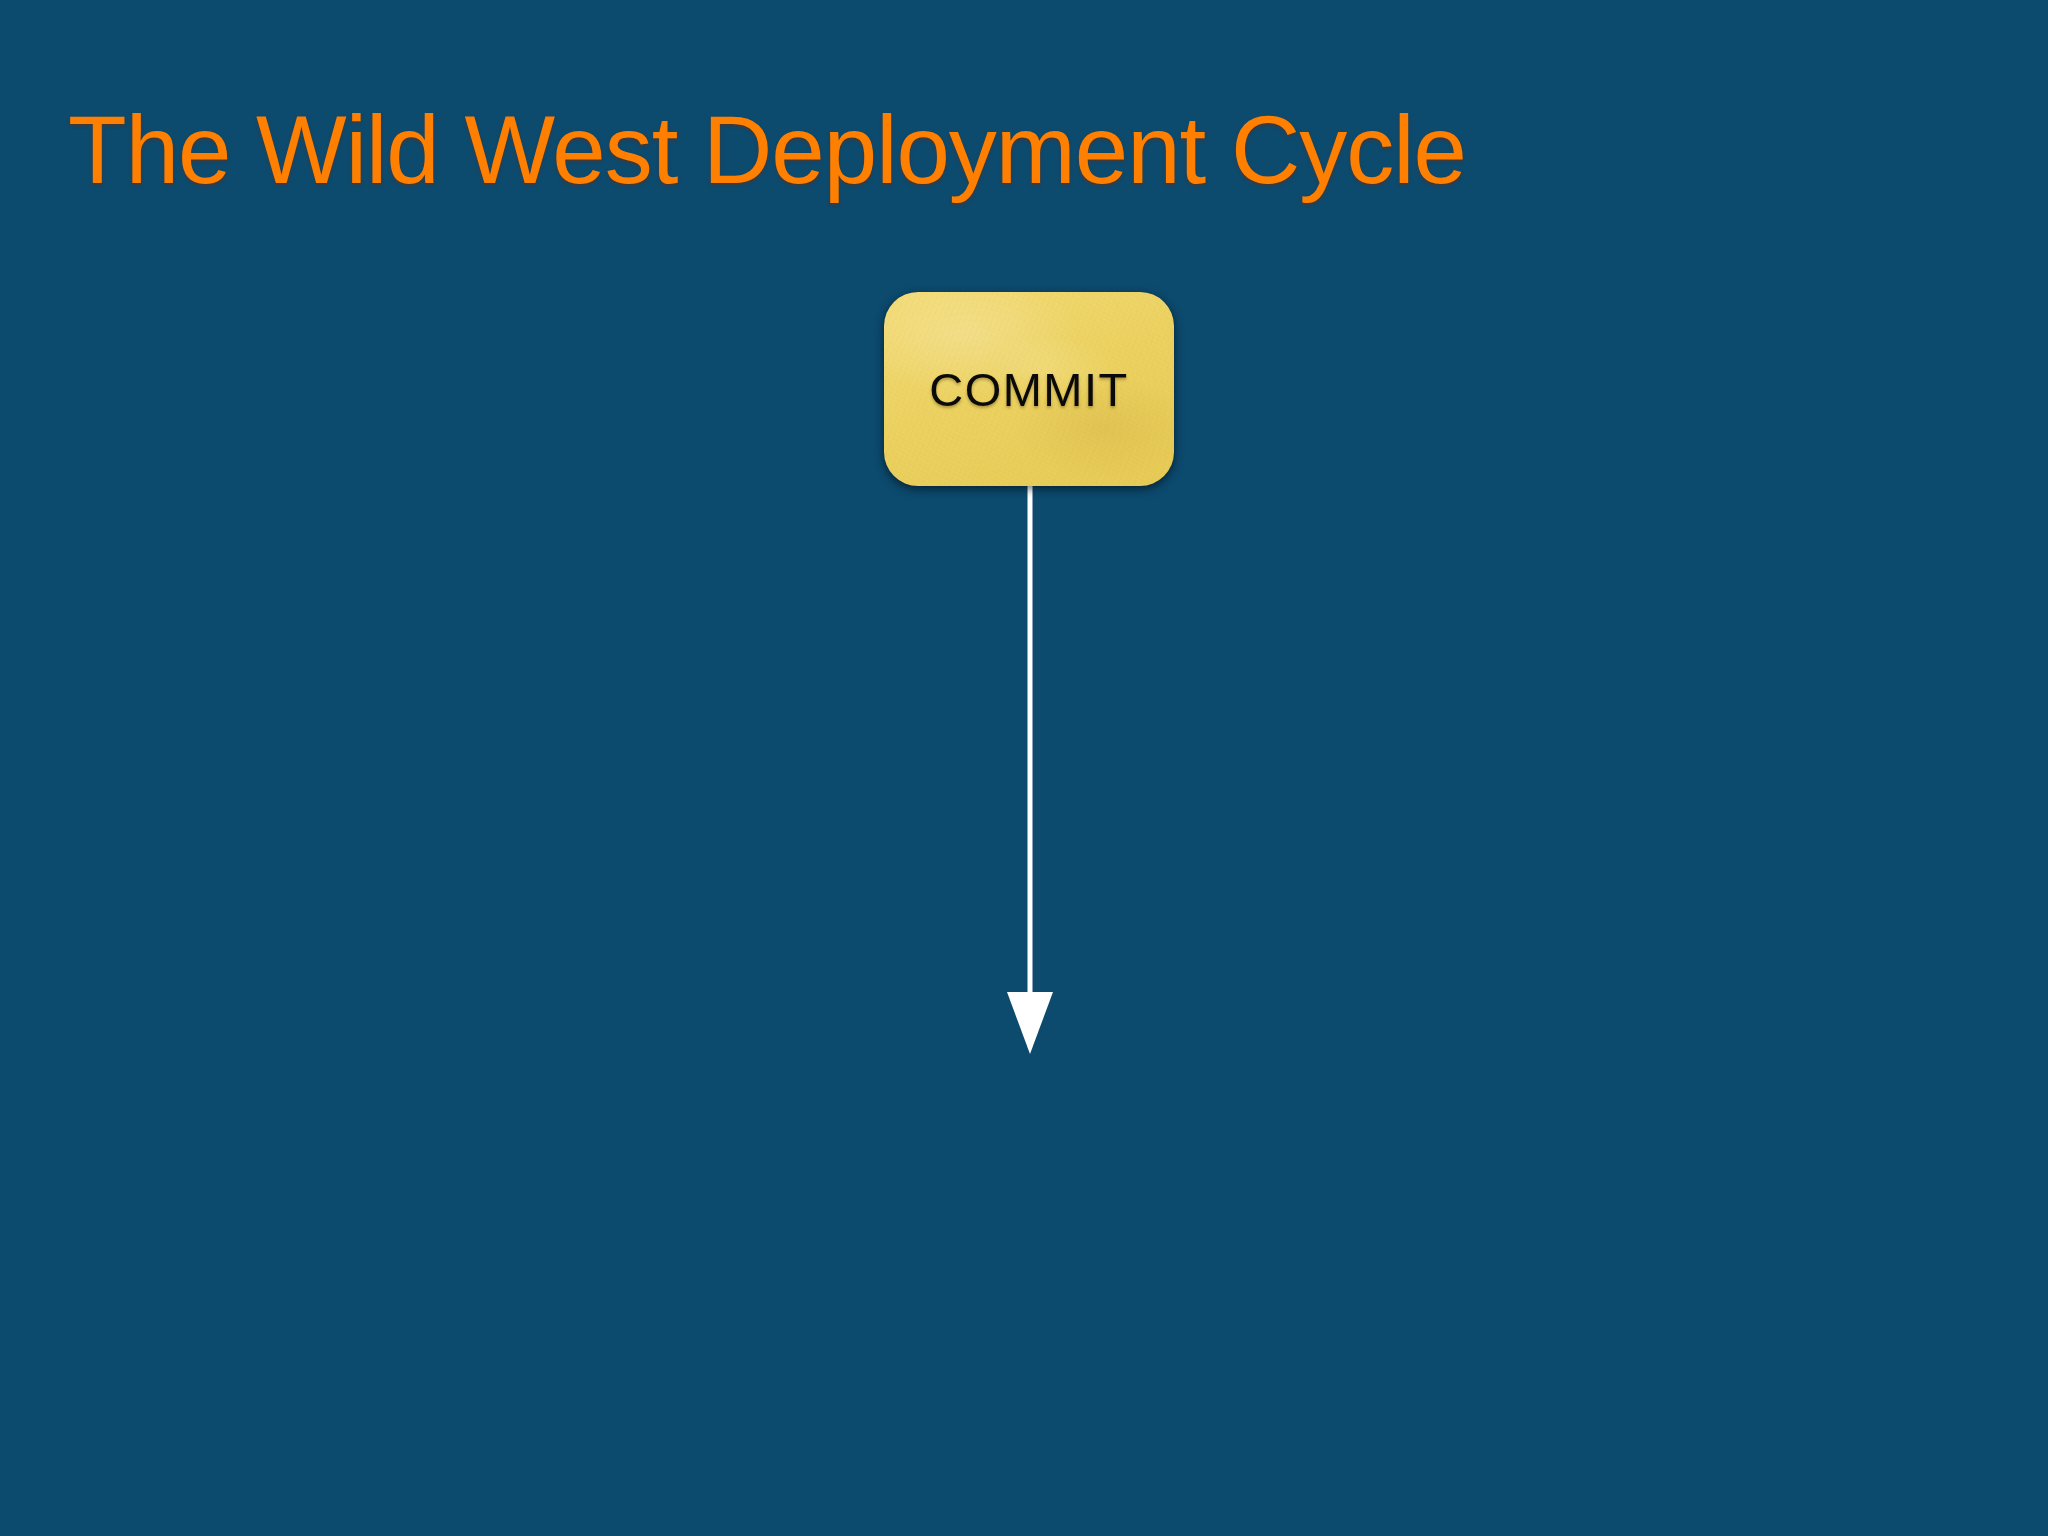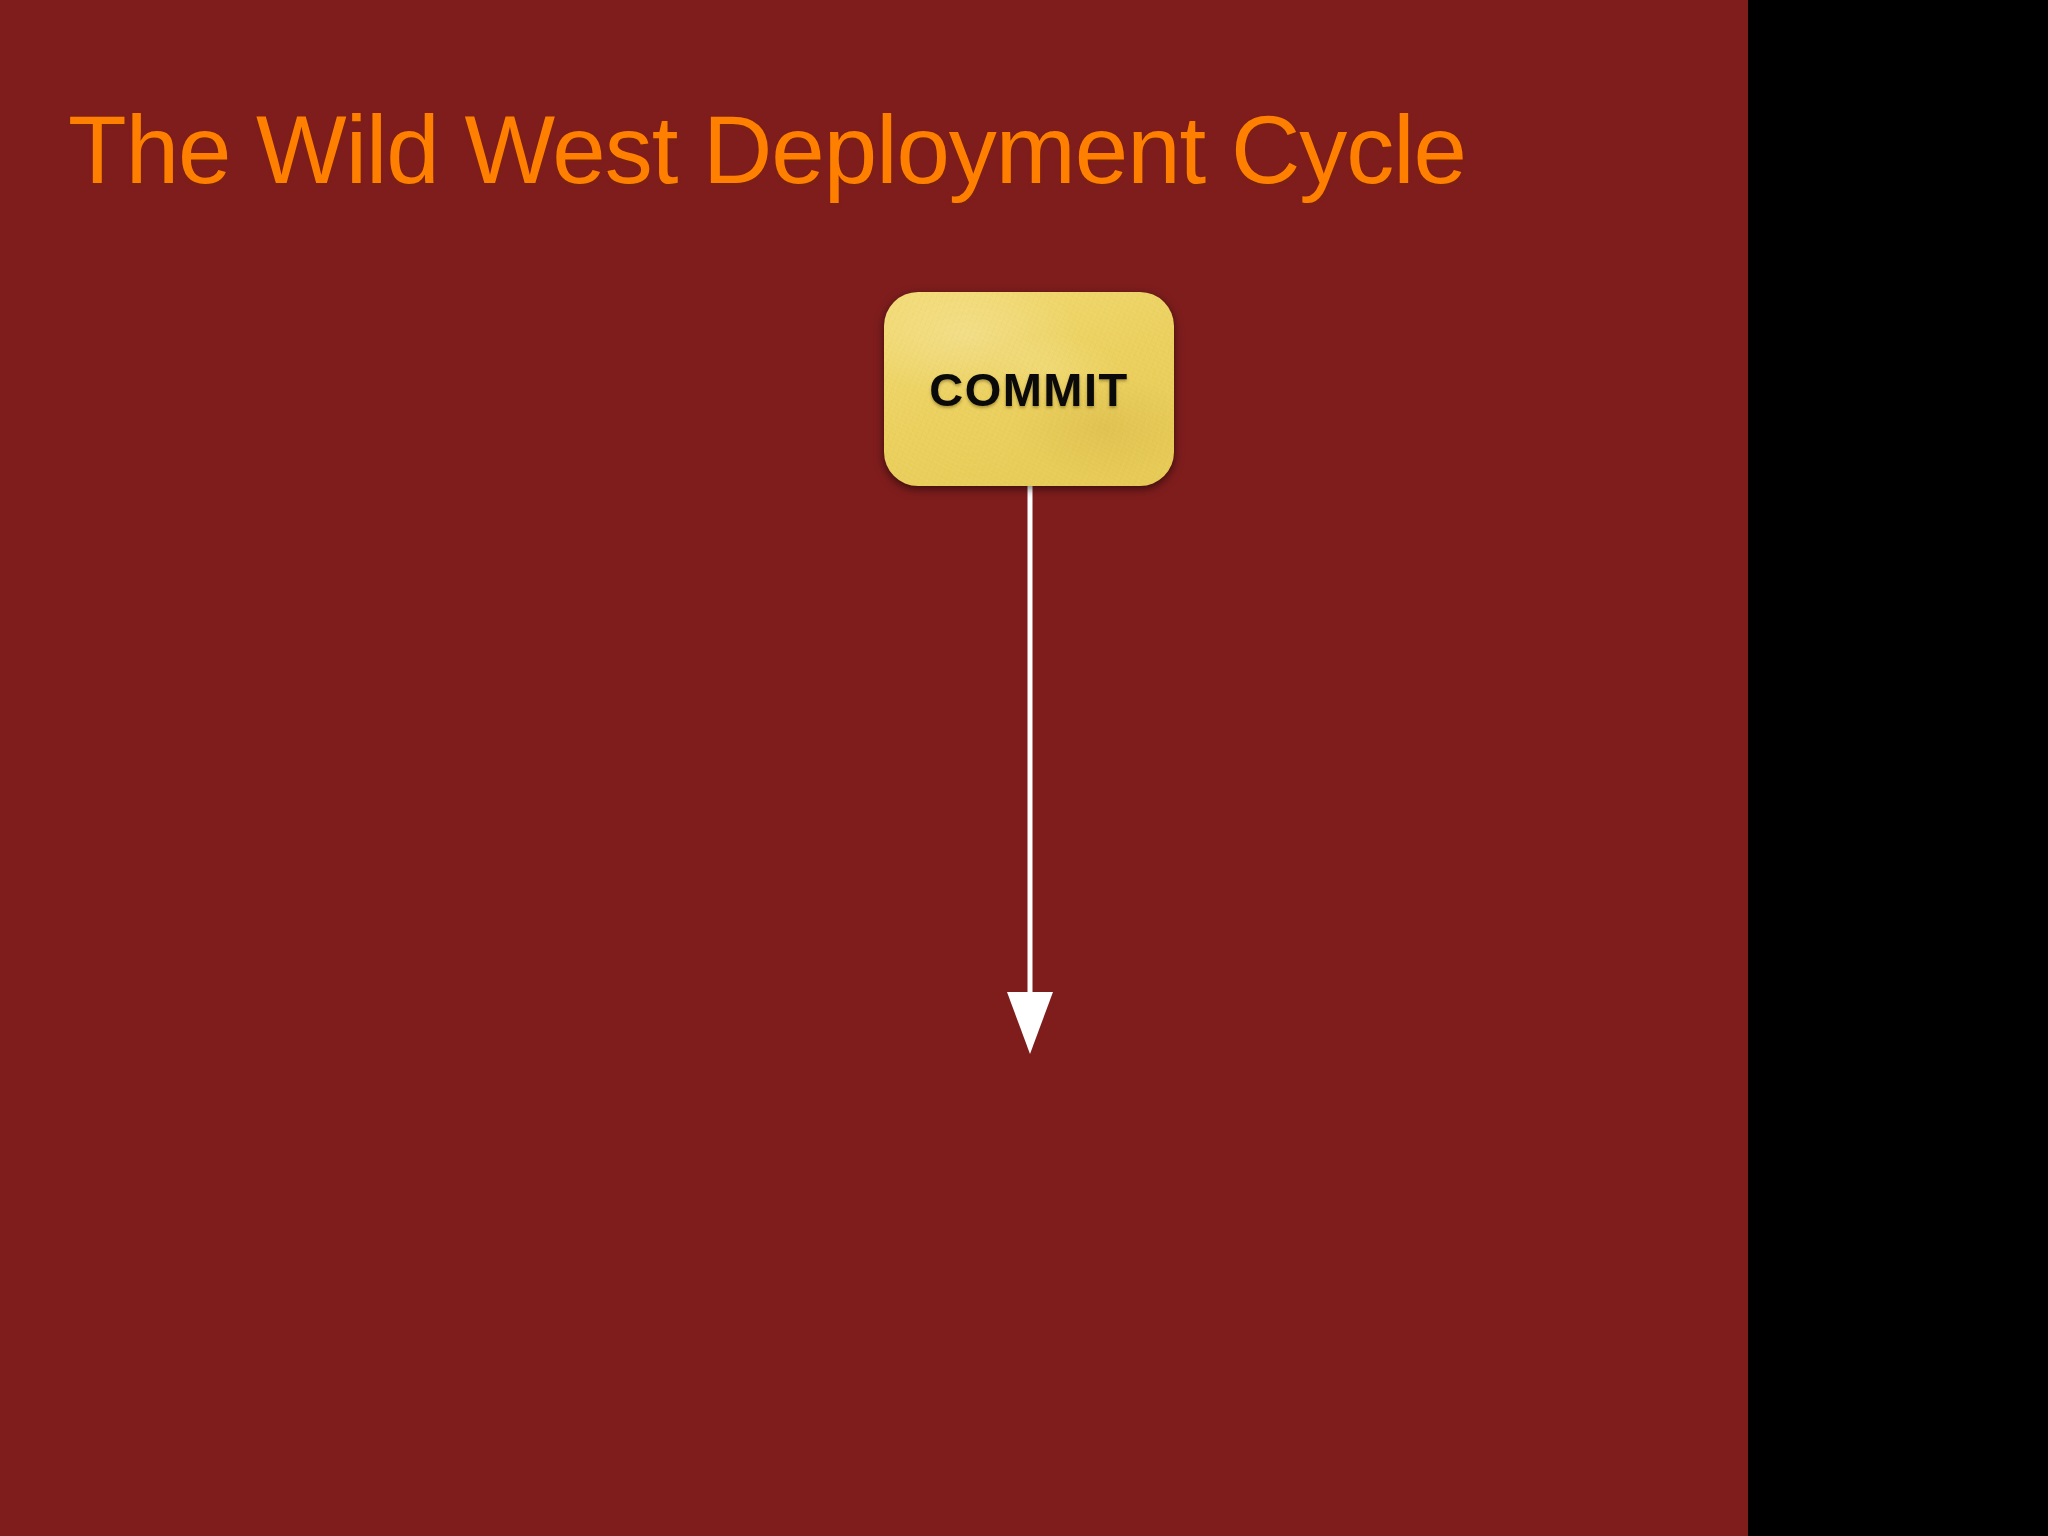--- a/index.html
+++ b/index.html
@@ -7,23 +7,23 @@
     margin: 0;
     padding: 0;
     background: #000000;
   }
   body {
     font-family: "Liberation Sans", sans-serif;
   }
 
   #slide {
     position: relative;
-    width: 1748px;
+    width: 2048px;
     height: 1536px;
-    background: #7f1d1d;
+    background: #0c4a6e;
     overflow: hidden;
   }
 
   
   #slide-title {
     position: absolute;
     left: 68px;
     top: 38px;
     width: 1700px;
     font-family: "Liberation Sans", sans-serif;
@@ -71,21 +71,21 @@
     background-image:
       repeating-linear-gradient(27deg, rgba(255,255,255,0.10) 0px, rgba(255,255,255,0.10) 1px, rgba(0,0,0,0.0) 1px, rgba(0,0,0,0.0) 4px),
       repeating-linear-gradient(113deg, rgba(150,118,30,0.10) 0px, rgba(150,118,30,0.10) 1px, rgba(0,0,0,0.0) 1px, rgba(0,0,0,0.0) 5px),
       repeating-radial-gradient(circle at 30% 60%, rgba(255,255,255,0.07) 0px, rgba(255,255,255,0.07) 2px, rgba(0,0,0,0) 2px, rgba(0,0,0,0) 7px);
   }
   .flow-node-label {
     position: relative;
     z-index: 2;
     font-family: "Liberation Sans", sans-serif;
     font-size: 47px;
-    font-weight: 700;
+    font-weight: 400;
     letter-spacing: 1.5px;
     color: #0A0A0A;
     text-shadow: 0 2px 3px rgba(90,70,10,0.45);
     white-space: nowrap;
   }
 
   #node-commit {
     left: 884px;
     top: 292px;
     width: 290px;

